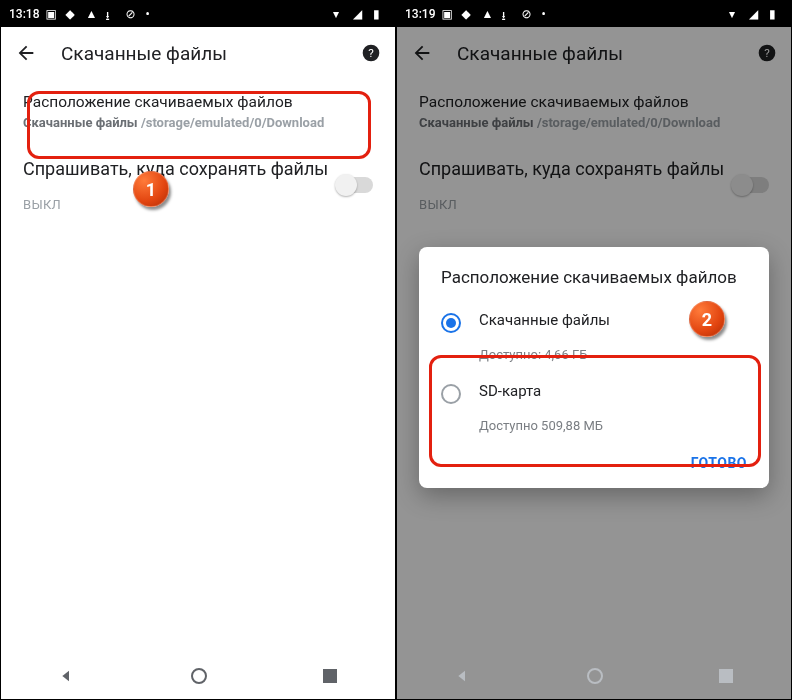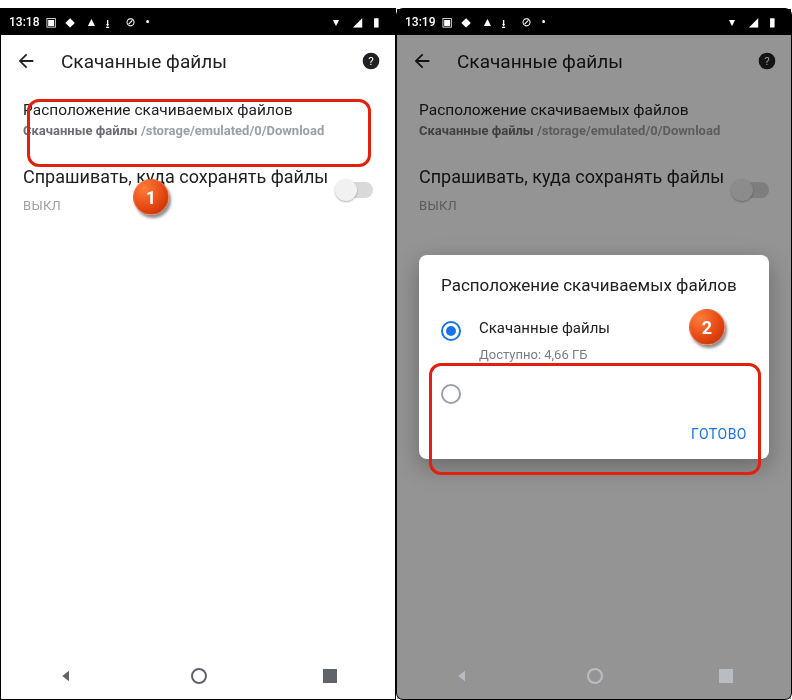--- a/index.html
+++ b/index.html
@@ -1,35 +1,35 @@
 <!DOCTYPE html>
 <html><head>
 <meta charset="utf-8">
 <style>
   * { box-sizing: border-box; margin: 0; padding: 0; font-family: Roboto, Arial, sans-serif; }
   body { background: #fff; width: 792px; height: 700px; position: relative; overflow: hidden; }
-  .frame { position: absolute; top: 8px; bottom: 0; border: 1px solid #000; }
+  .frame { position: absolute; top: 0; bottom: 0; border: 1px solid #000; }
   .frame-left  { left: 0; width: 396px; background: #fff; }
-  .frame-right { left: 396px; width: 396px; background: #fff; border-radius: 7px; }
+  .frame-right { left: 396px; width: 396px; background: #fff; }
   .statusbar { height: 26px; background: #000; color: #fff; display: flex; justify-content: space-between; align-items: center; padding: 0 8px; font-size: 12px; font-weight: 500; }
   .status-icons { display: flex; gap: 6px; align-items: center; }
   .status-icons svg, .status-icons span.ic { width: 14px; height: 14px; }
   .titlebar { height: 52px; background: #fff; display: flex; align-items: center; padding: 0 14px; gap: 24px; }
   .titlebar .back { width: 22px; height: 22px; }
   .titlebar .title { flex: 1; font-size: 19px; color: #202124; }
   .titlebar .help { width: 20px; height: 20px; }
   .content { position: relative; padding: 0 0; }
   .pref { padding: 14px 22px; background: #fff; }
   .pref-title { font-size: 15.5px; color: #202124; margin-bottom: 4px; }
   .pref-sub { font-size: 13px; color: #6b6f74; font-weight: bold; }
   .pref-sub .label { color: #6b6f74; }
   .pref-sub .path  { color: #9aa0a6; }
   .pref-row2 { display: flex; justify-content: space-between; align-items: center; padding: 14px 22px; }
   .pref-row2 .txt .t { font-size: 18px; color: #202124; }
-  .pref-row2 .txt .s { font-size: 13px; color: #9aa0a6; margin-top: 11px; letter-spacing: .3px; }
+  .pref-row2 .txt .s { font-size: 13px; color: #9aa0a6; margin-top: 18px; letter-spacing: .3px; }
   .switch { width: 36px; height: 16px; background: #d9d9d9; border-radius: 8px; position: relative; }
   .switch::after { content: ""; position: absolute; left: -2px; top: -3px; width: 22px; height: 22px; background: #f1f1f1; border-radius: 50%; box-shadow: 0 1px 2px rgba(0,0,0,.3); }
   .navbar { position: absolute; bottom: 0; left: 0; right: 0; height: 46px; display: flex; justify-content: space-around; align-items: center; }
   .frame-left .navbar svg { fill: #606368; }
   .frame-left .navbar .sq { background: #606368; }
   .frame-right .navbar svg { fill: #b9bdc2; }
   .frame-right .navbar .sq { background: #b9bdc2; }
   .nav-back { width: 16px; height: 16px; }
   .nav-home { width: 16px; height: 16px; border: 2px solid; border-radius: 50%; }
   .frame-left .nav-home { border-color: #606368; }
@@ -43,23 +43,23 @@
   .scrim { position: absolute; inset: 26px 0 0 0; background: rgba(0,0,0,.42); }
   .frame-right .titlebar, .frame-right .pref, .frame-right .pref-row2 { filter: none; }
   
   .dialog { position: absolute; left: 22px; right: 22px; top: 246px; background: #fff; border-radius: 8px; box-shadow: 0 8px 24px rgba(0,0,0,.3); padding: 20px 4px 10px 4px; }
   .dialog-title { font-size: 17px; color: #202124; padding: 0 18px 14px 18px; }
   .radio-row { display: flex; align-items: flex-start; gap: 18px; padding: 10px 18px; }
   .radio { width: 20px; height: 20px; border: 2px solid #9aa0a6; border-radius: 50%; margin-top: 2px; flex: none; position: relative; }
   .radio.checked { border-color: #1a73e8; }
   .radio.checked::after { content: ""; position: absolute; inset: 3px; background: #1a73e8; border-radius: 50%; }
   .radio-txt .rt { font-size: 15px; color: #202124; }
-  .radio-txt .rs { font-size: 13px; color: #7a7e83; margin-top: 10px; }
+  .radio-txt .rs { font-size: 13px; color: #7a7e83; margin-top: 18px; }
   .dialog-actions { text-align: right; padding: 10px 18px 6px; }
-  .done-btn { color: #1a73e8; font-weight: 400; font-size: 14px; letter-spacing: .5px; }
+  .done-btn { color: #1a73e8; font-weight: 700; font-size: 14px; letter-spacing: .5px; }
   
 </style>
 </head>
 <body>
 
 <div class="frame frame-left">
   <div class="statusbar">
     <div class="status-icons">
       <span>13:18</span>
       <span class="ic">▣</span>
@@ -169,20 +169,24 @@
     <div class="radio-row">
       <div class="radio checked"></div>
       <div class="radio-txt">
         <div class="rt">Скачанные файлы</div>
         <div class="rs">Доступно: 4,66 ГБ</div>
       </div>
     </div>
 
     <div class="radio-row">
       <div class="radio"></div>
+      <div class="radio-txt">
+        <div class="rt">SD-карта</div>
+        <div class="rs">Доступно 509,88 МБ</div>
+      </div>
     </div>
 
     <div class="dialog-actions">
       <span class="done-btn">ГОТОВО</span>
     </div>
   </div>
 
   <div class="redbox" style="left:32px; top:354px; width:332px; height:112px;"></div>
   <div class="badge" style="left:292px; top:300px;">2</div>
 

